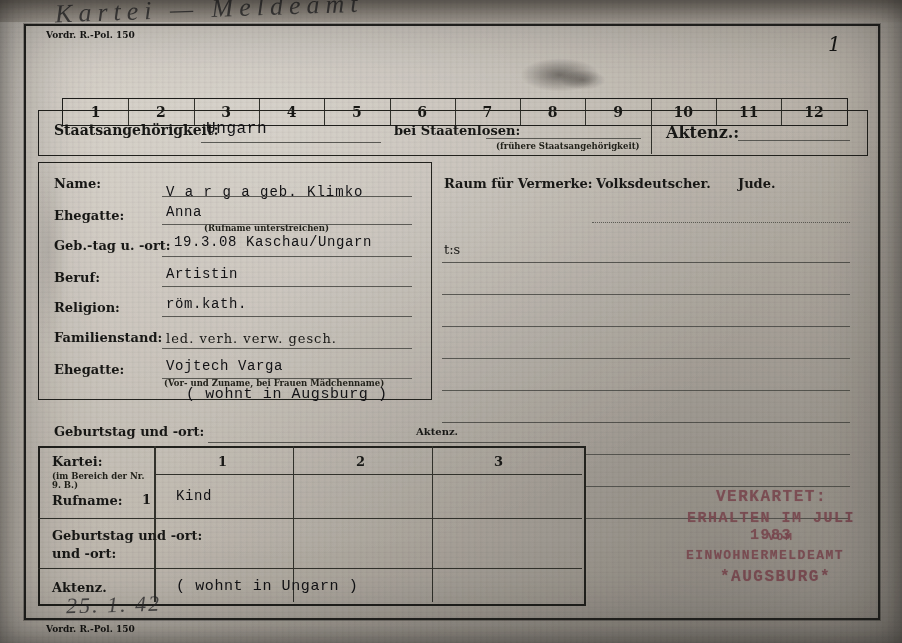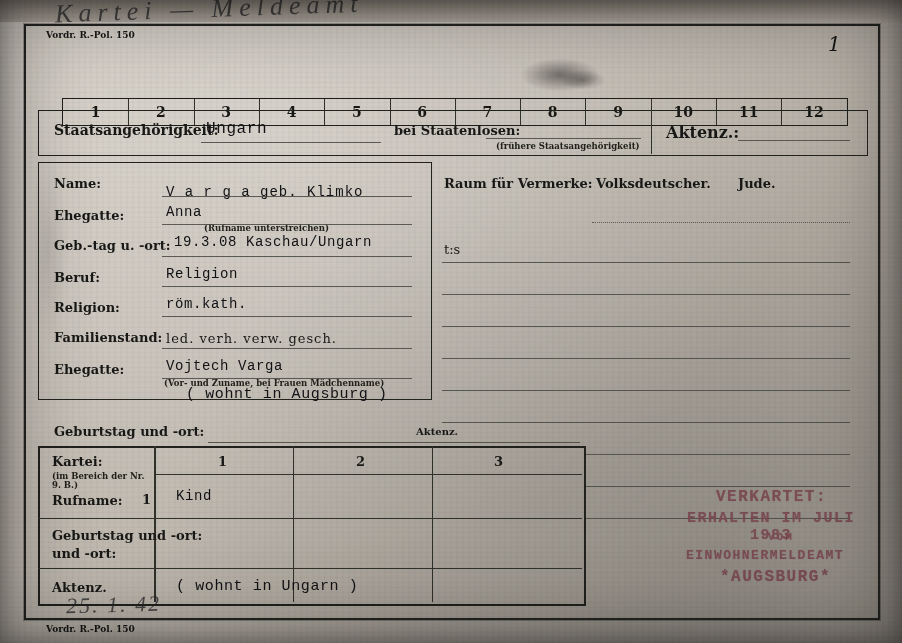--- a/index.html
+++ b/index.html
@@ -188,21 +188,21 @@
     <div class="lbl" style="left:28px;top:182px;">Ehegatte:</div>
     <div class="lbl" style="left:28px;top:212px;">Geb.-tag u. -ort:</div>
     <div class="lbl" style="left:28px;top:244px;">Beruf:</div>
     <div class="lbl" style="left:28px;top:274px;">Religion:</div>
     <div class="lbl" style="left:28px;top:304px;">Familienstand:</div>
     <div class="lbl" style="left:28px;top:336px;">Ehegatte:</div>
 
     <div class="typed" style="left:140px;top:146px;letter-spacing:1px;margin-top:12px;">V a r g a  geb. Klimko</div>
     <div class="typed" style="left:140px;top:178px;">Anna</div>
     <div class="typed" style="left:148px;top:208px;">19.3.08 Kaschau/Ungarn</div>
-    <div class="typed" style="left:140px;top:240px;">Religion</div>
+    <div class="typed" style="left:140px;top:240px;">Artistin</div>
     <div class="typed" style="left:140px;top:270px;">röm.kath.</div>
     <div class="lbl" style="left:140px;top:305px;font-weight:normal;font-size:13px;letter-spacing:1px;">led.  verh.  verw.  gesch.</div>
     <div class="typed" style="left:140px;top:332px;">Vojtech Varga</div>
 
     <div class="smallcaps" style="position:absolute;left:178px;top:197px;">(Rufname unterstreichen)</div>
     <div class="smallcaps" style="position:absolute;left:138px;top:352px;">(Vor- und Zuname, bei Frauen Mädchenname)</div>
 
     <div class="rule" style="left:136px;top:170px;width:250px;"></div>
     <div class="rule" style="left:136px;top:198px;width:250px;"></div>
     <div class="rule" style="left:136px;top:230px;width:250px;"></div>

